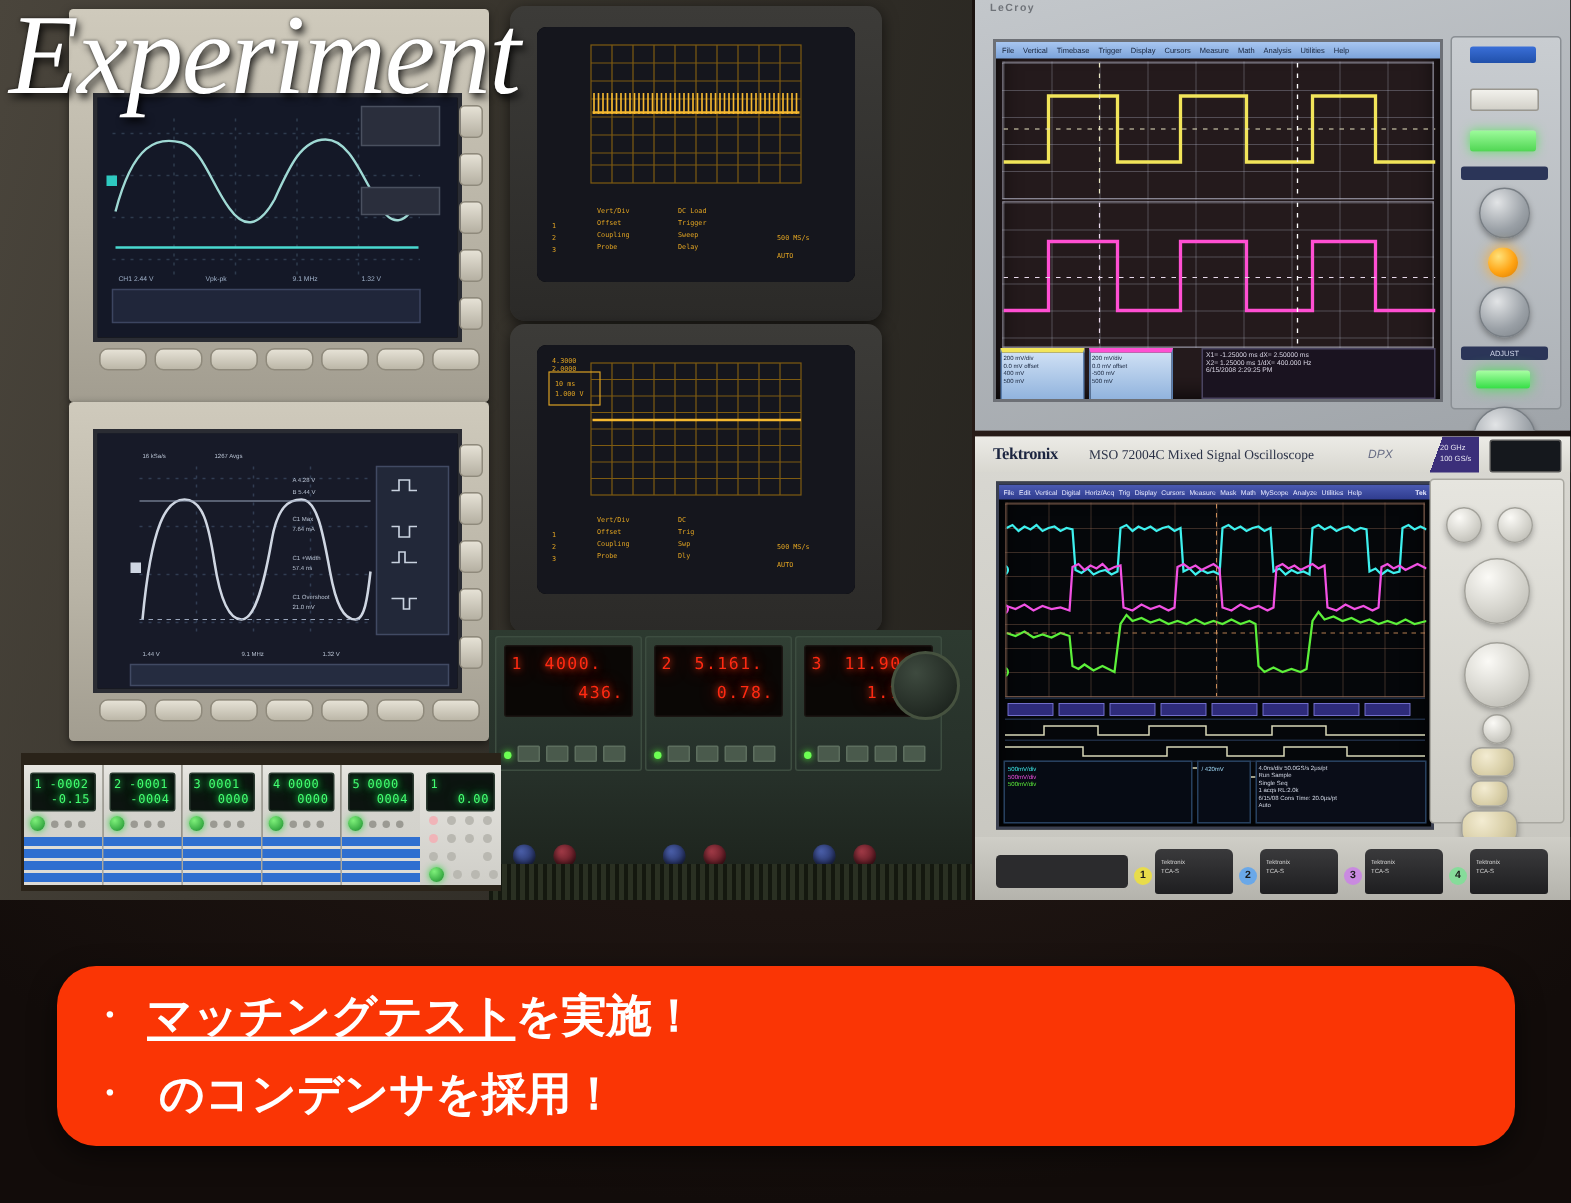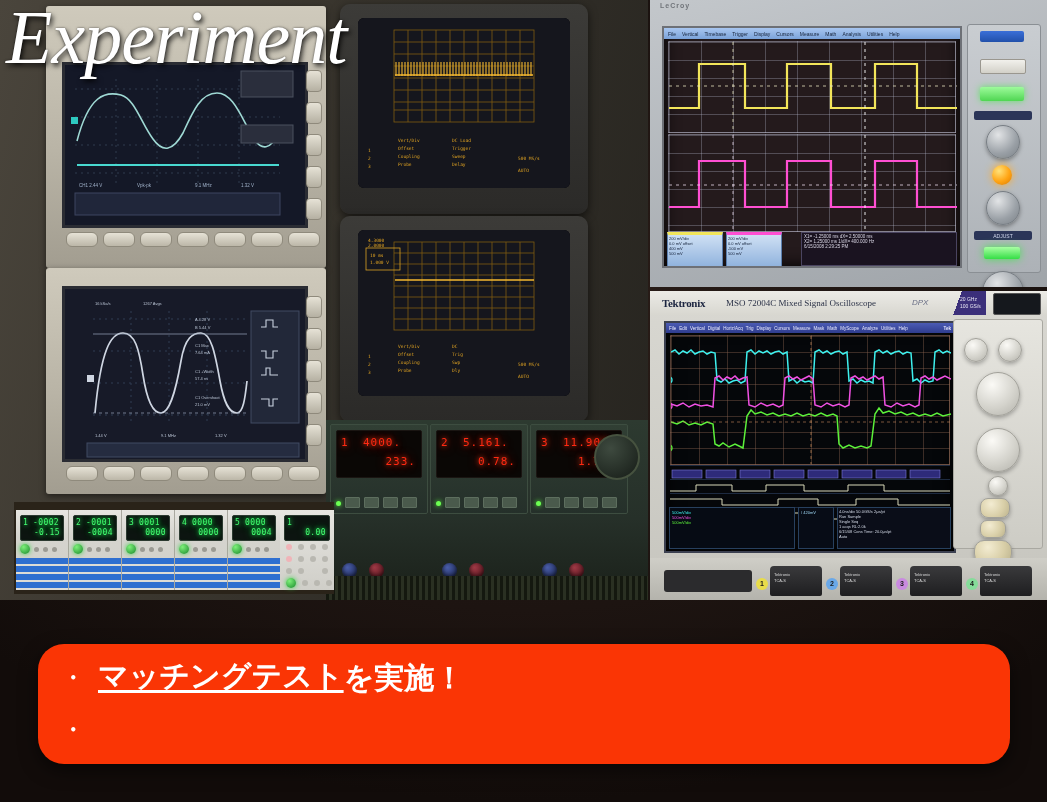--- a/index.html
+++ b/index.html
@@ -218,21 +218,21 @@
     background:#fa3505;border-radius:26px;
     box-shadow:0 6px 18px rgba(0,0,0,.55);
     z-index:25;
     display:flex;flex-direction:column;justify-content:center;
     padding:0 0 0 18px;box-sizing:border-box;
   }
   .cap-line{display:flex;align-items:center;color:#fff;
     font-family:"DejaVu Sans","Liberation Sans",sans-serif;
     font-size:30px;font-weight:bold;line-height:52px;white-space:nowrap;}
   .cap-bullet{width:34px;text-align:center;font-size:22px;}
-  .cap-em{text-decoration:underline;text-underline-offset:4px;font-family:Liberation Mono, monospace;}
+  .cap-em{text-decoration:underline;text-underline-offset:4px;}
   .sp{display:inline-block;width:8px;}
 </style>
 </head>
 <body>
 
 <div class="slide">
   <div class="slide-bg"></div>
 
   <div class="photos">
 
@@ -440,21 +440,21 @@
             </g>
           </svg>
         </div>
       </div>
 
       <div id="rack">
         <div class="psu" style="left:4px;">
           <div class="led-window">
             <span class="led-red led-row1">1</span>
             <span class="led-red led-row1" style="left:26px;">4000.</span>
-            <span class="led-red led-row2">233.</span>
+            <span class="led-red led-row2">436.</span>
           </div>
           <div class="psu-btns">
             <div class="psu-dot"></div>
             <div class="psu-btn"></div>
             <div class="psu-btn"></div>
             <div class="psu-btn"></div>
             <div class="psu-btn"></div>
           </div>
         </div>
         <div class="psu" style="left:104px;">
@@ -809,15 +809,16 @@
     <div class="cap-line">
       <span class="cap-bullet">・</span>
       <span class="sp"></span>
       <span class="cap-em">マッチングテスト</span>
       <span>を実施！</span>
     </div>
     <div class="cap-line">
       <span class="cap-bullet">・</span>
       <span class="sp"></span>
       <span class="sp"></span>
+      <span>のコンデンサを採用！</span>
     </div>
   </div>
 </div>
 
 </body></html>

